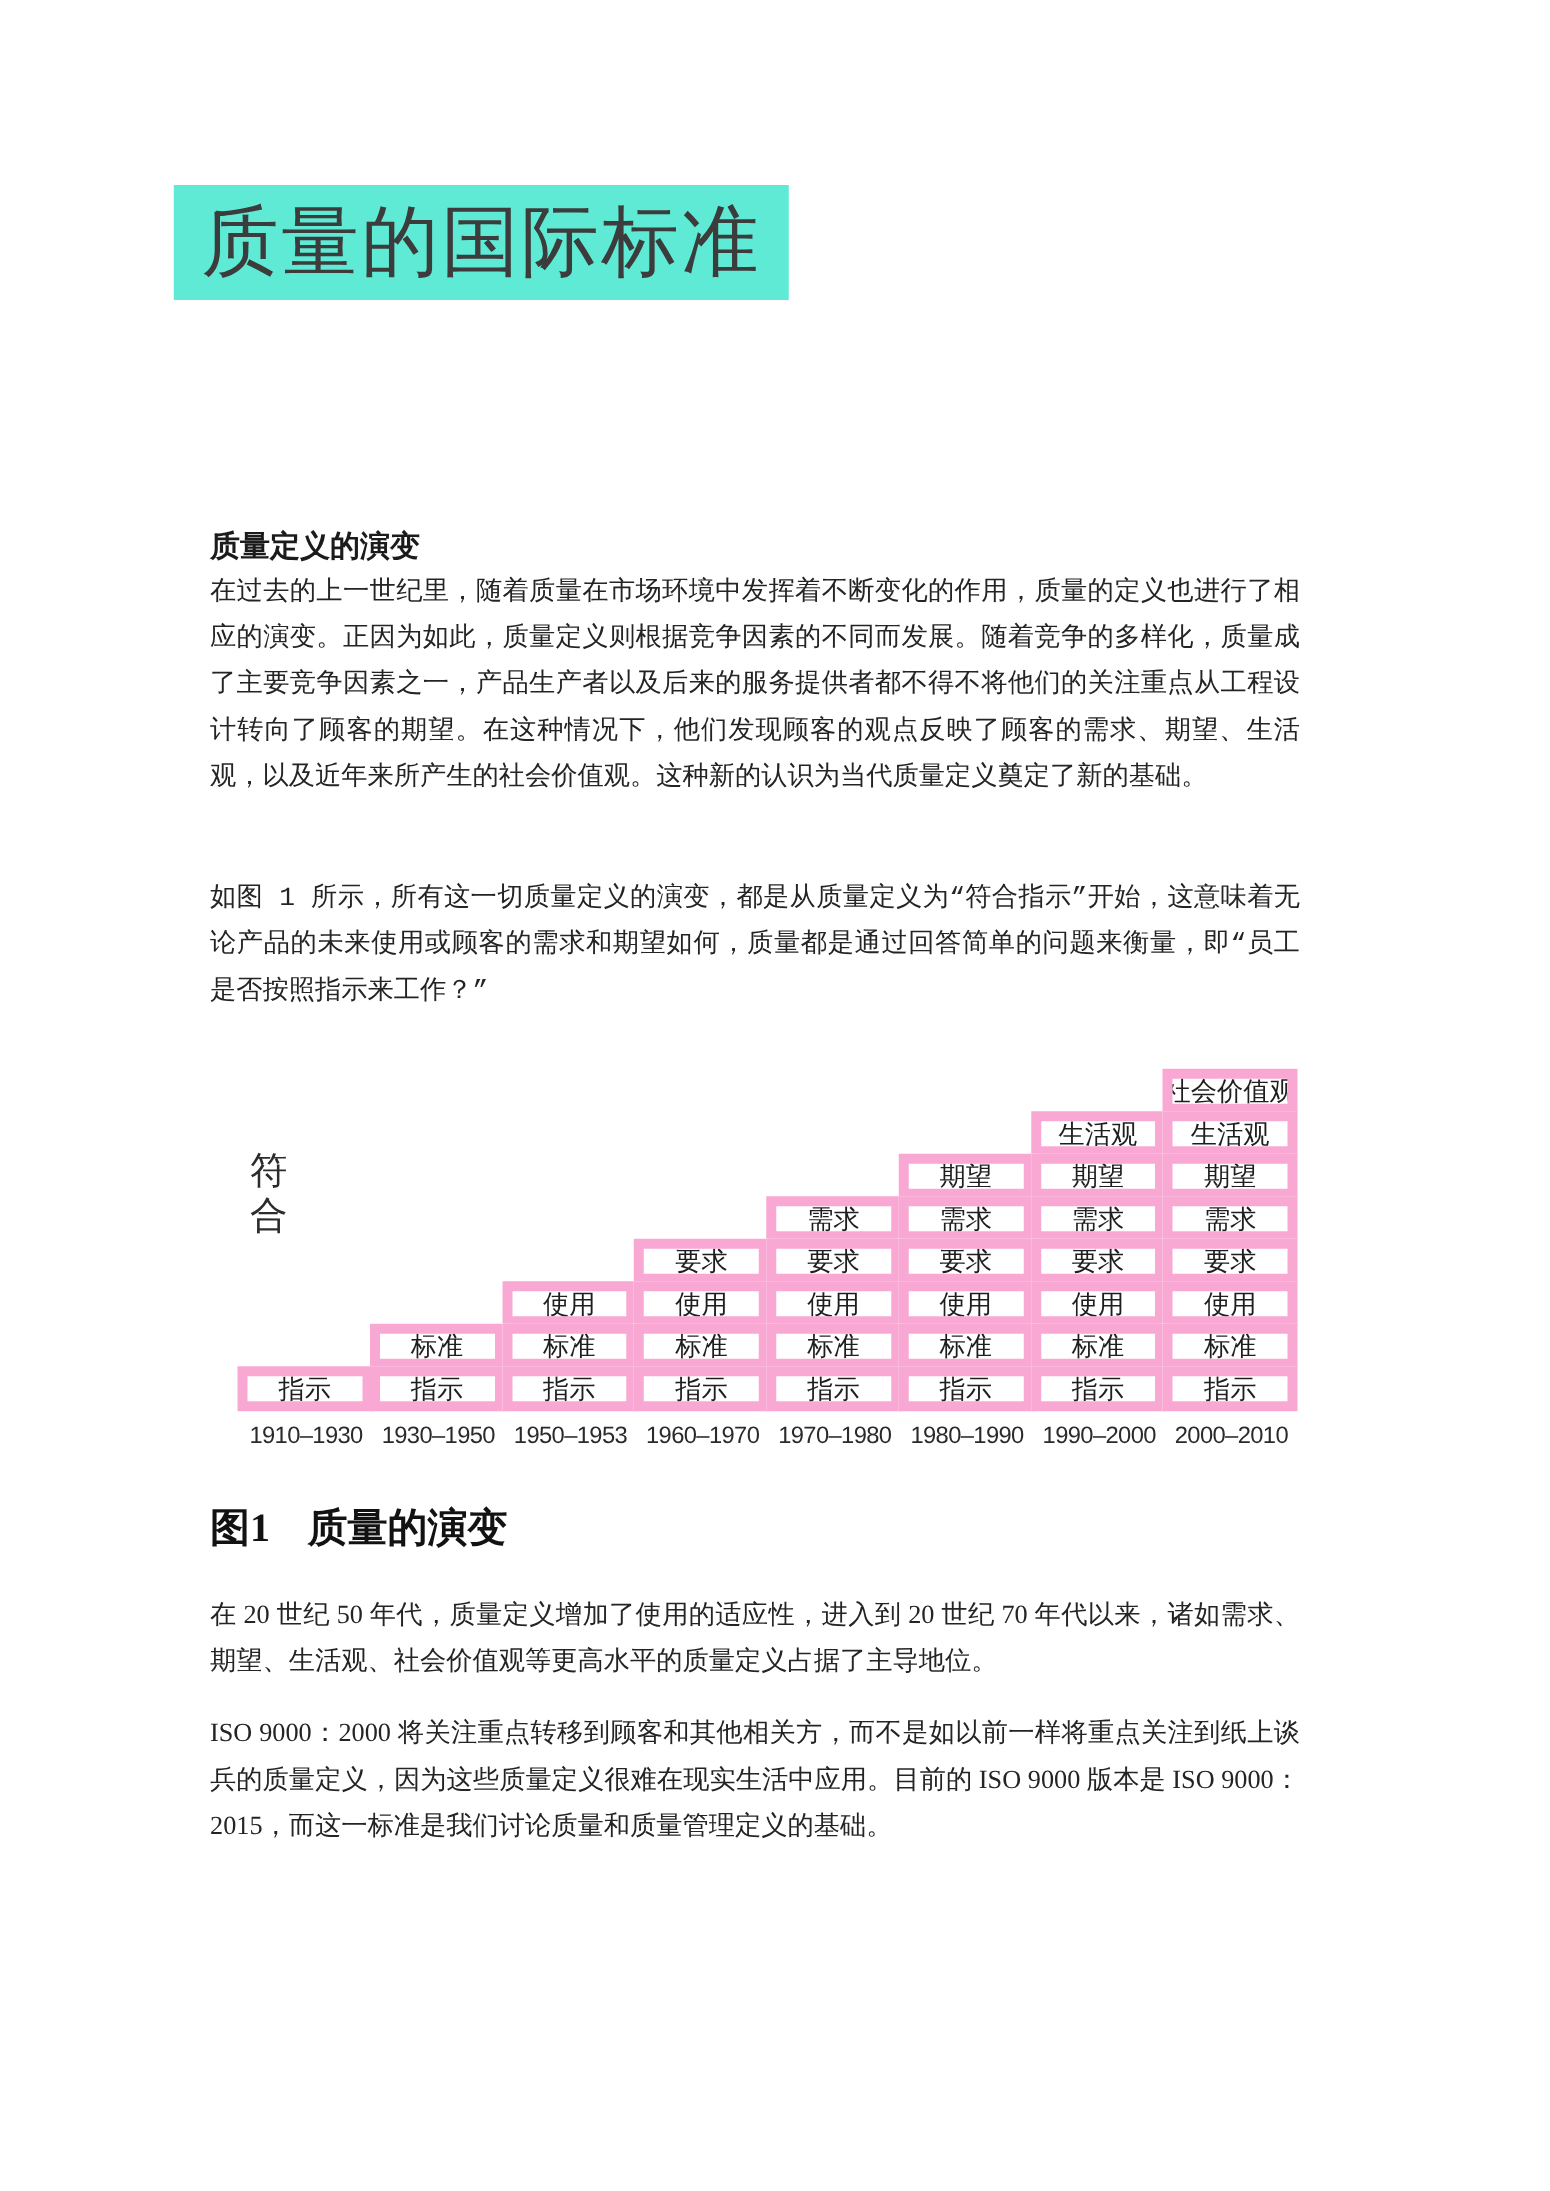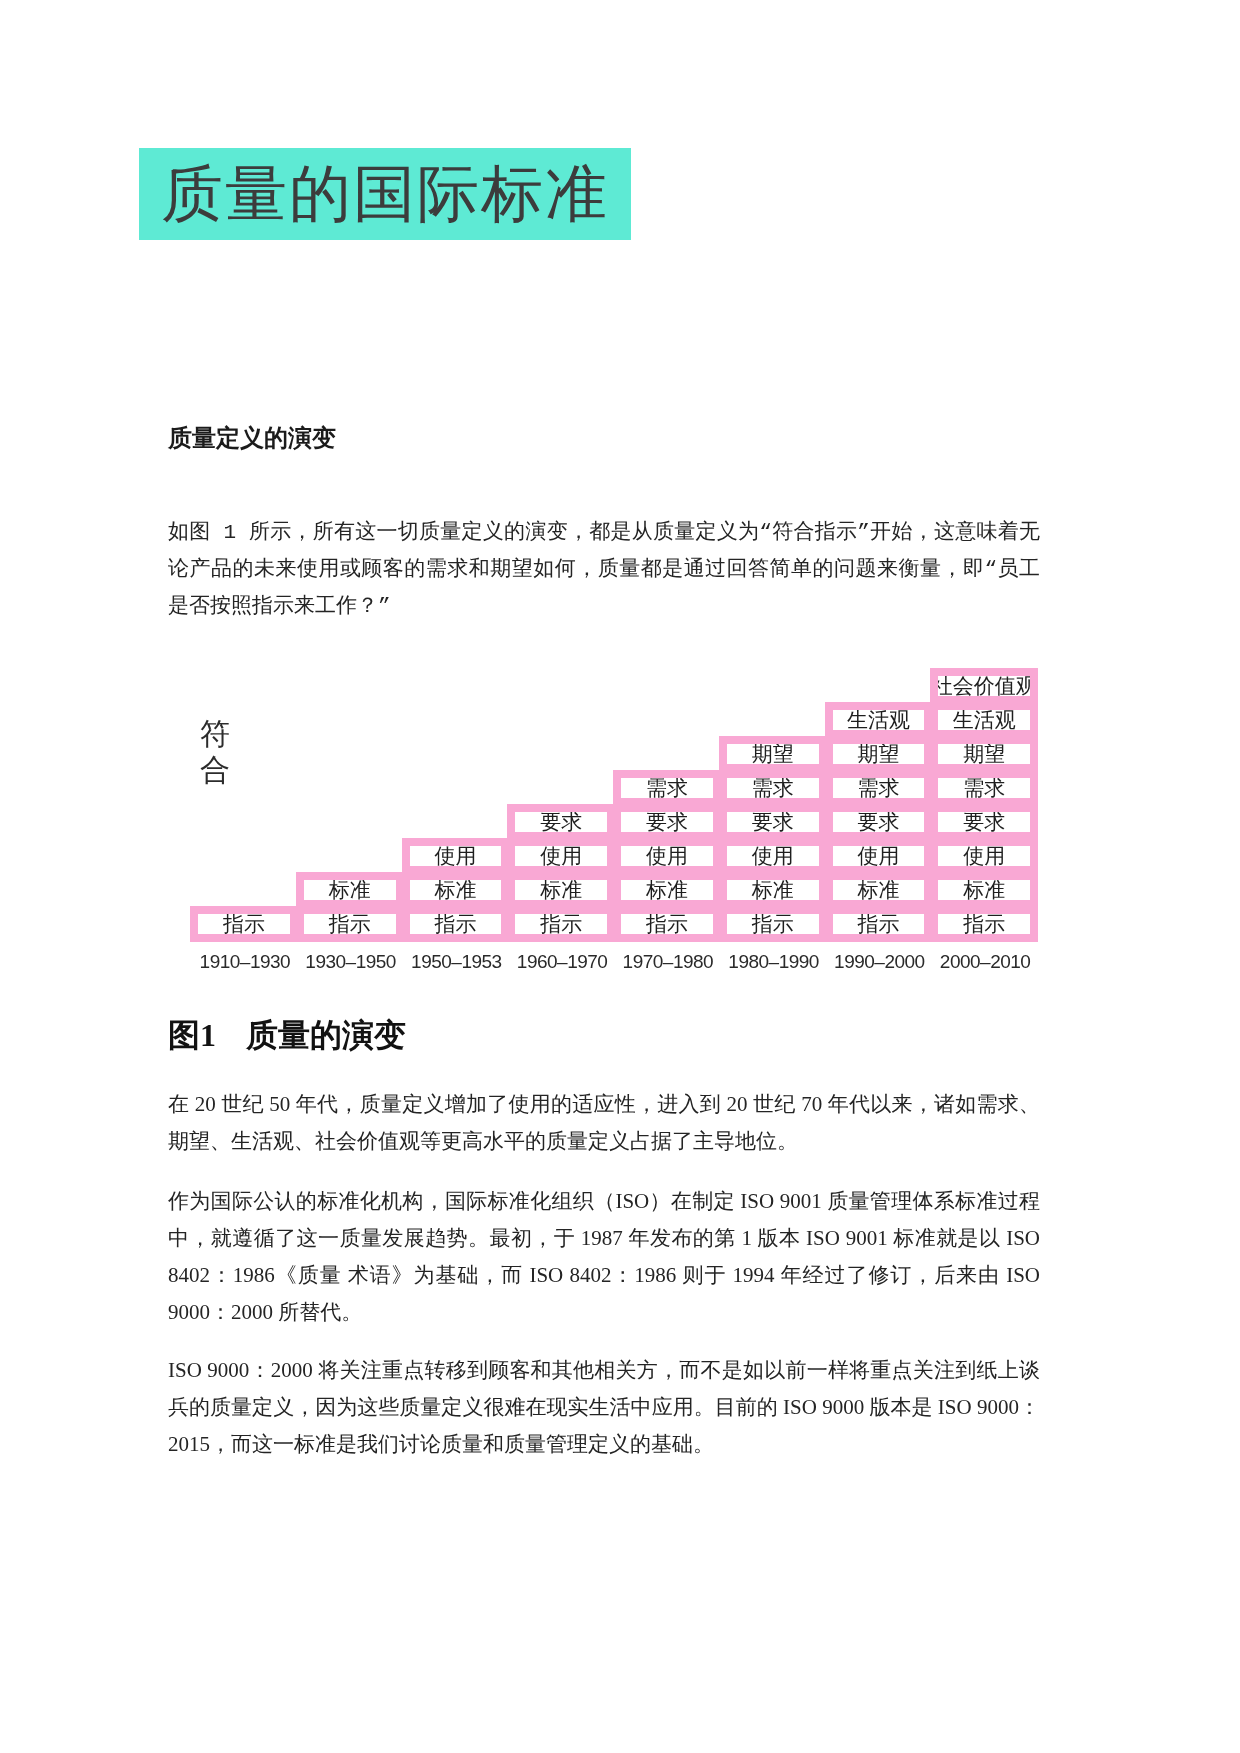--- a/index.html
+++ b/index.html
@@ -60,21 +60,21 @@
     font-size:21px; color:#1e1e1e;
     white-space:nowrap; overflow:hidden;
   }
   .year {
     padding-top:9px;
     font-family:"Liberation Sans","DejaVu Sans",sans-serif;
     font-size:19px; letter-spacing:-0.5px;
     color:#2a2a2a; text-align:center; white-space:nowrap;
   }
   .side-label {
-    position:absolute; left:10px; top:48px;
+    position:absolute; left:10px; top:64px;
     width:36px;
     font-size:30px; line-height:36px;
     color:#2c2c2c;
     word-break:break-all;
   }
 
   
   .caption {
     margin-top:38px;
     text-align:left;
@@ -91,20 +91,21 @@
   <div>
     <div class="title-banner">
       <span>质量的国际标准</span>
     </div>
   </div>
 
   <div class="content">
 
     <h2 class="section-heading">质量定义的演变</h2>
 
+    <p class="para p1">在过去的上一世纪里，随着质量在市场环境中发挥着不断变化的作用，质量的定义也进行了相应的演变。正因为如此，质量定义则根据竞争因素的不同而发展。随着竞争的多样化，质量成了主要竞争因素之一，产品生产者以及后来的服务提供者都不得不将他们的关注重点从工程设计转向了顾客的期望。在这种情况下，他们发现顾客的观点反映了顾客的需求、期望、生活观，以及近年来所产生的社会价值观。这种新的认识为当代质量定义奠定了新的基础。</p>
 
     <p class="para p2">如图 1 所示，所有这一切质量定义的演变，都是从质量定义为“符合指示”开始，这意味着无论产品的未来使用或顾客的需求和期望如何，质量都是通过回答简单的问题来衡量，即“员工是否按照指示来工作？”</p>
 
     <div class="figure">
       <div class="side-label">符合</div>
       <div class="evo-grid">
           <div class="cell" style="grid-area: 1 / 8;">社会价值观</div>
           <div class="cell" style="grid-area: 2 / 7;">生活观</div>
           <div class="cell" style="grid-area: 2 / 8;">生活观</div>
           <div class="cell" style="grid-area: 3 / 6;">期望</div>
@@ -150,18 +151,17 @@
           <div class="year" style="grid-area: 9 / 8;">2000–2010</div>
         </div>
     </div>
 
     <div class="caption">
       <span>图1</span><span class="cap-gap"></span><span>质量的演变</span>
     </div>
 
     <p class="para p3">在 20 世纪 50 年代，质量定义增加了使用的适应性，进入到 20 世纪 70 年代以来，诸如需求、期望、生活观、社会价值观等更高水平的质量定义占据了主导地位。</p>
 
-    <p class="para p4">作为国际公认的标准化机构，国际标准化组织（ISO）在制定 ISO 9001 质量管理体系标准过程中，就遵循了这一质量发展趋势。最初，于 1987 年发布的第 1 版本 ISO 9001 标准就是以 ISO 8402：1986《质量 术语》为基础，而 ISO 8402：1986 则于 1994 年经过了修订，后来由 ISO 9000：2000 所替代。</p>
 
     <p class="para p5">ISO 9000：2000 将关注重点转移到顾客和其他相关方，而不是如以前一样将重点关注到纸上谈兵的质量定义，因为这些质量定义很难在现实生活中应用。目前的 ISO 9000 版本是 ISO 9000：2015，而这一标准是我们讨论质量和质量管理定义的基础。</p>
 
   </div>
 </div>
 
 </body></html>

